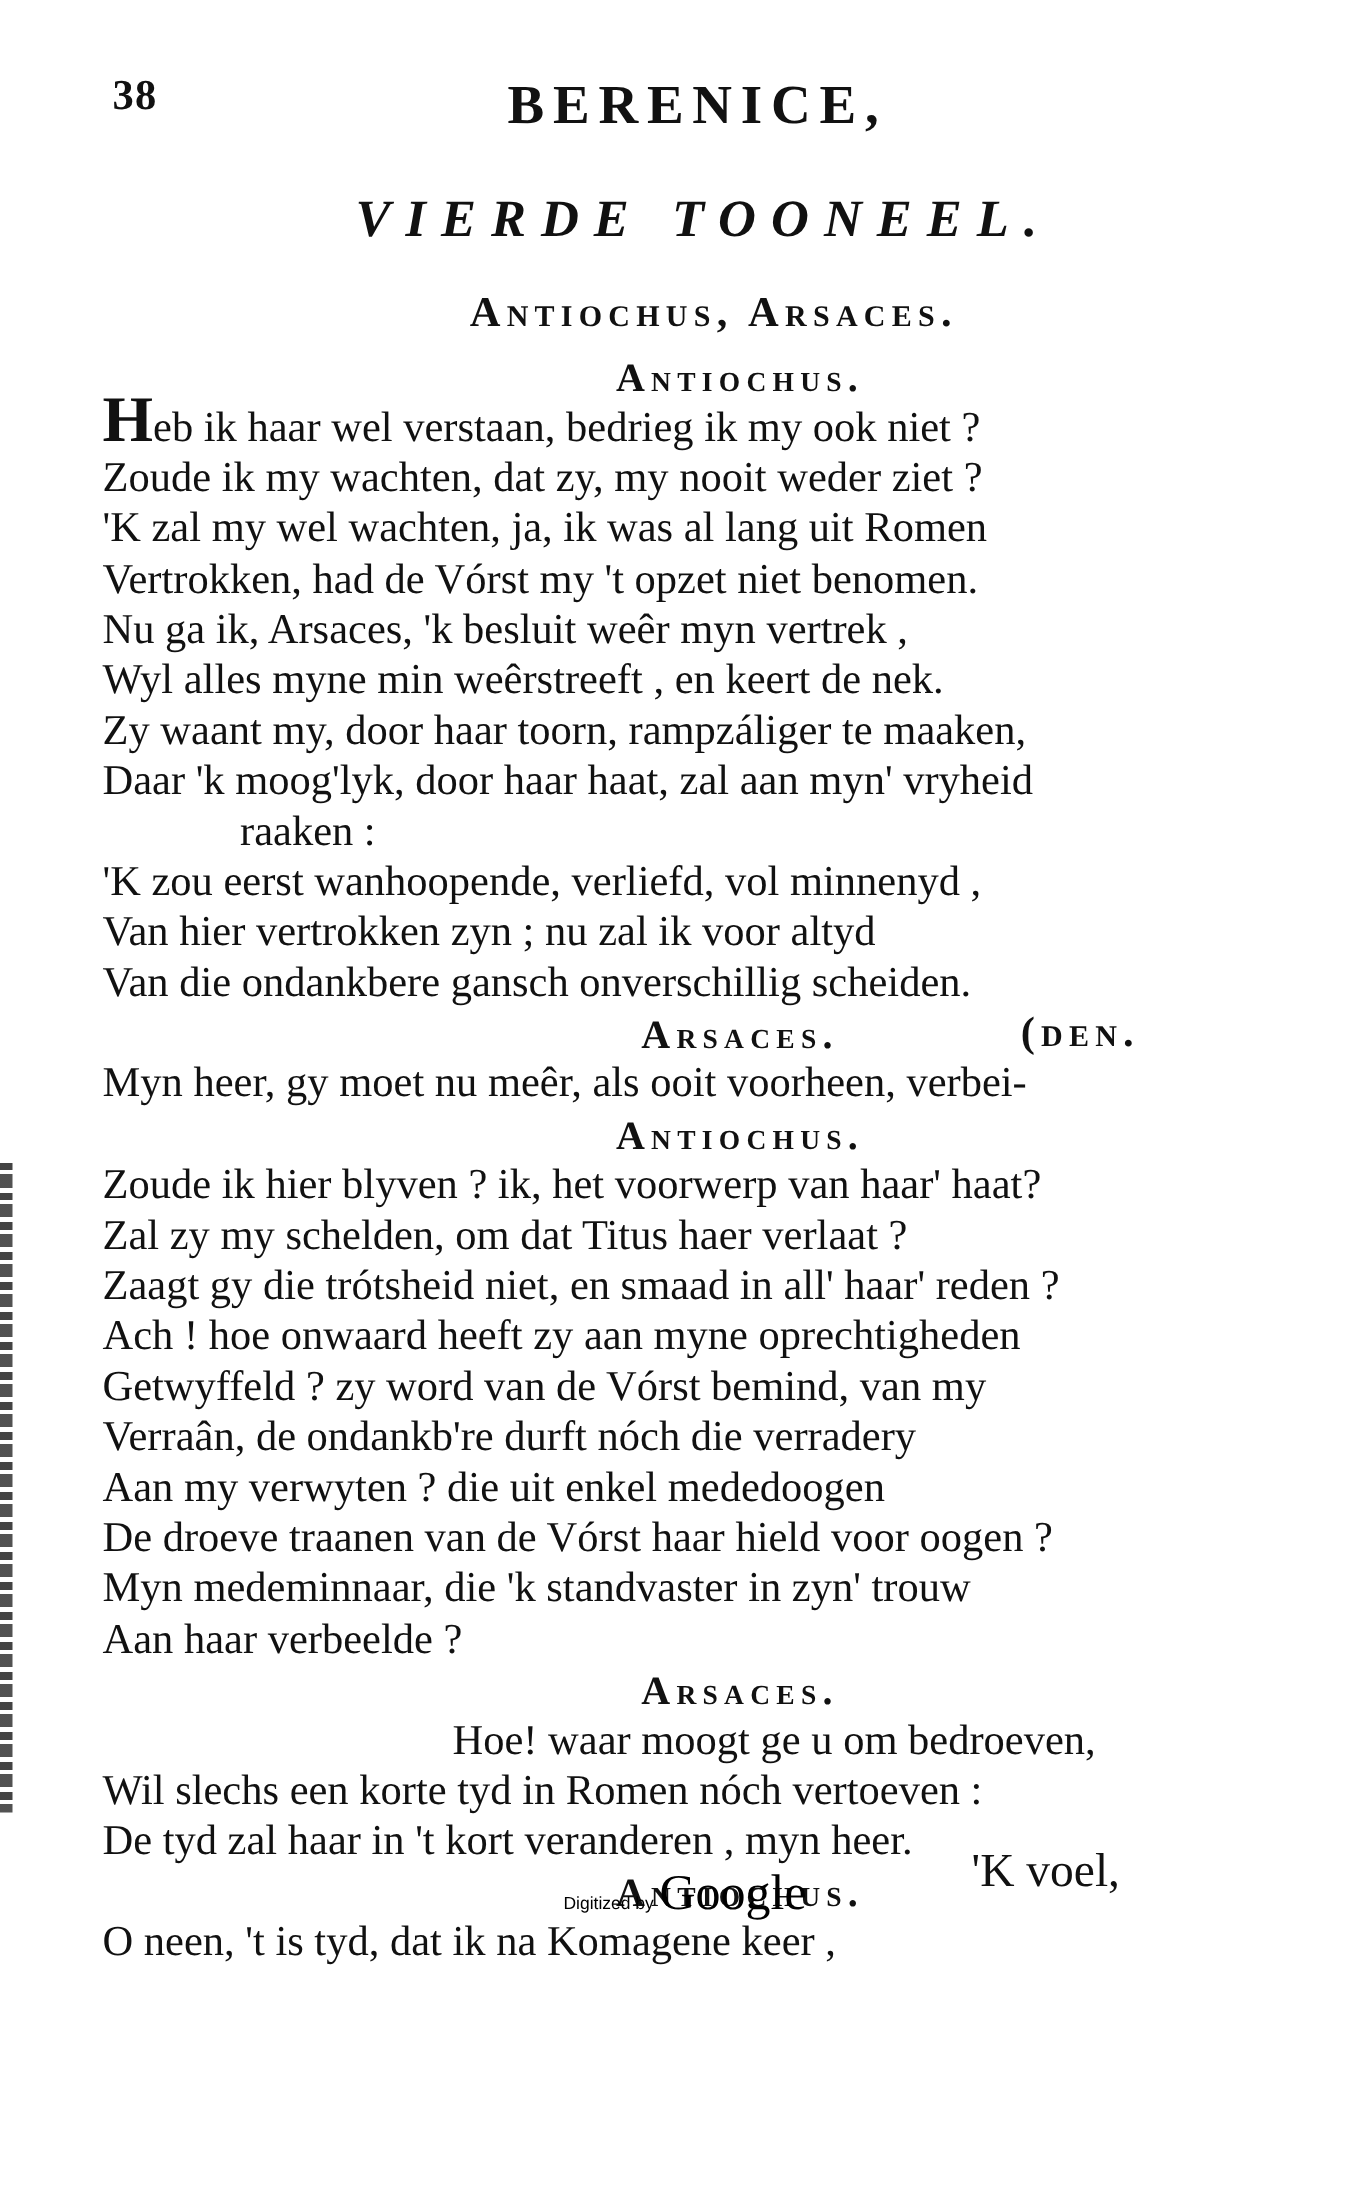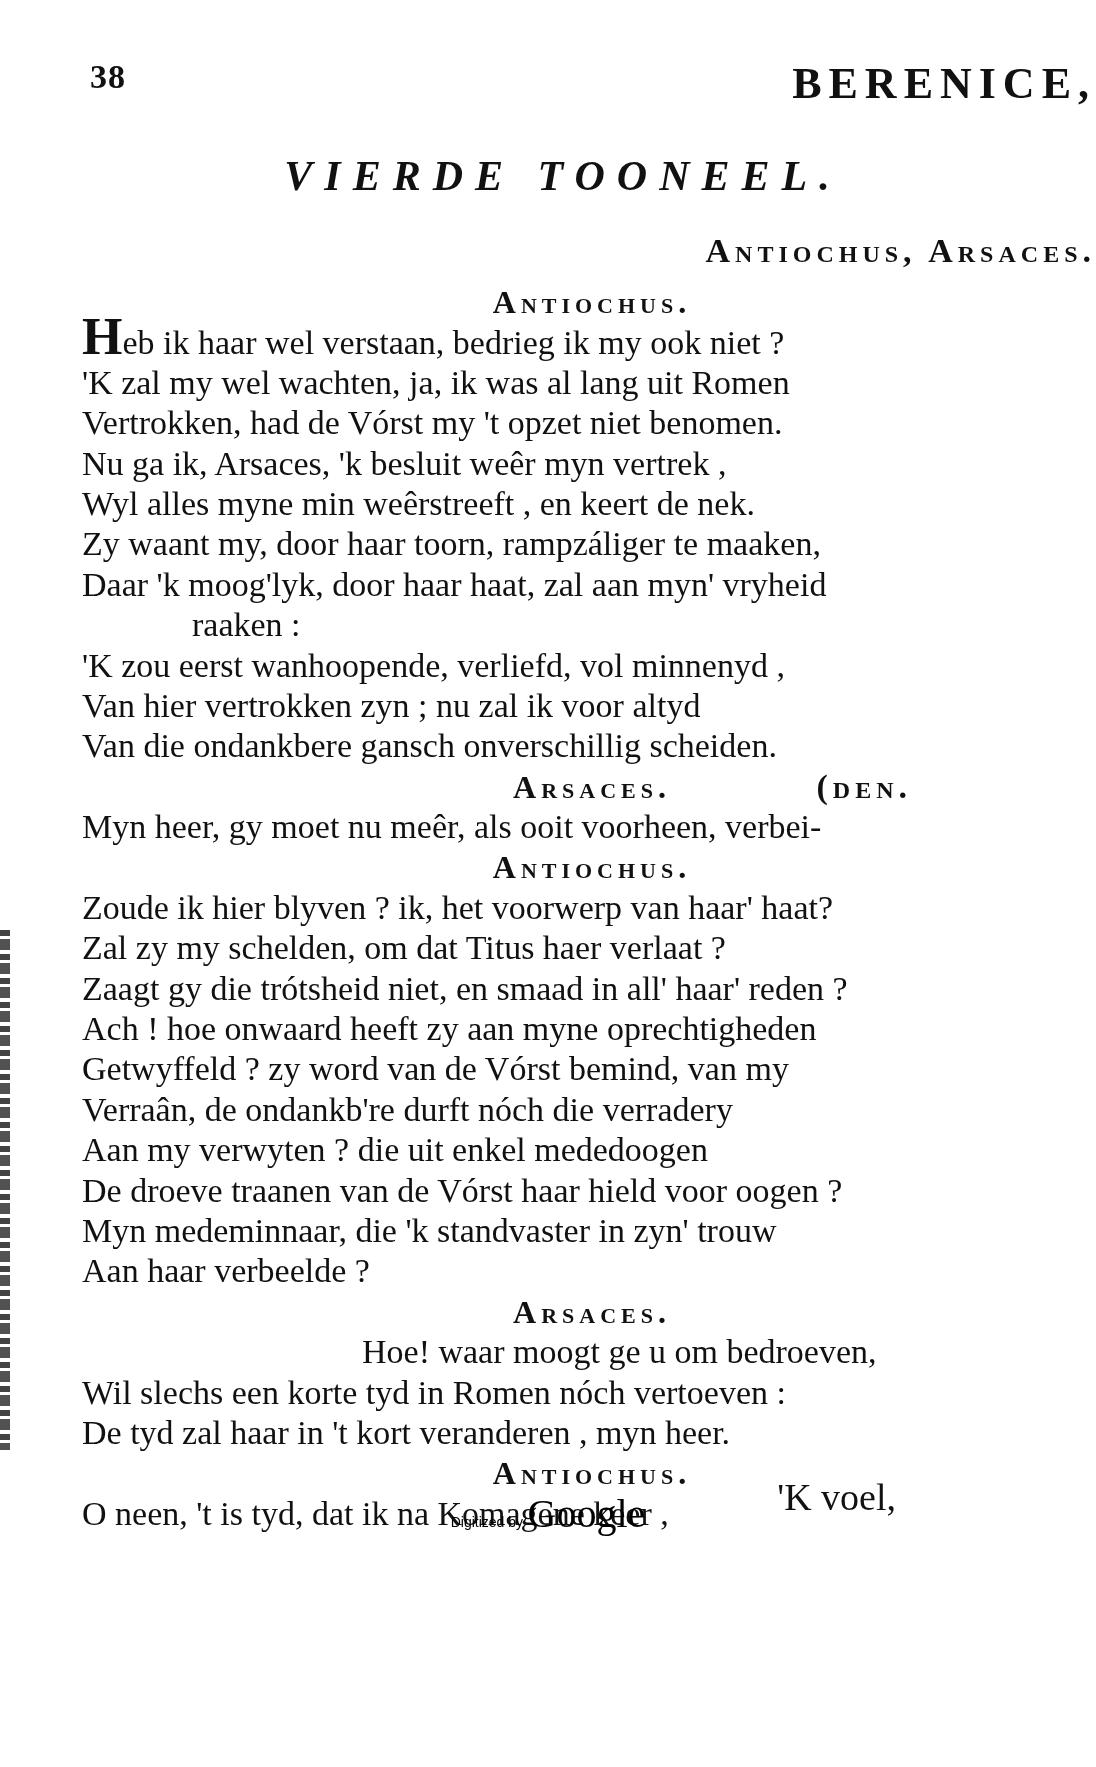--- a/index.html
+++ b/index.html
@@ -11,29 +11,29 @@
   .left-edge {
     position: absolute; left: 0; top: 930px; width: 10px; height: 520px;
     background: repeating-linear-gradient(to bottom, #222 0 6px, #fff 6px 9px, #333 9px 20px, #fff 20px 24px);
     opacity: 0.85;
   }
   .running-head { position: absolute; top: 58px; left: 0; width: 100%; height: 50px; }
   .page-number {
     position: absolute; left: 90px; top: 0; font-size: 34px; font-weight: bold; letter-spacing: 1px;
   }
   .running-title {
-    position: absolute; left: 0; width: 100%; text-align: right; top: 0;
+    position: absolute; left: 0; width: 100%; text-align: center; top: 0;
     font-size: 44px; font-weight: bold; letter-spacing: 7px; padding-left: 20px; box-sizing: border-box;
   }
   .scene-title {
     position: absolute; top: 152px; left: 0; width: 100%; text-align: center;
     font-size: 42px; font-style: italic; font-weight: bold; letter-spacing: 12px; padding-left: 30px; box-sizing: border-box;
   }
   .cast {
-    position: absolute; top: 232px; left: 0; width: 100%; text-align: right;
+    position: absolute; top: 232px; left: 0; width: 100%; text-align: center;
     font-size: 34px; font-variant: small-caps; font-weight: bold; letter-spacing: 5px; padding-left: 46px; box-sizing: border-box;
   }
   .text-block { position: absolute; left: 82px; top: 282px; width: 960px; }
   .line {
     height: 40.4px; line-height: 40.4px; font-size: 34px; white-space: nowrap; position: relative;
   }
   .speaker {
     text-align: center; font-variant: small-caps; letter-spacing: 5px; font-size: 32px; font-weight: bold;
     padding-left: 60px;
   }
@@ -64,20 +64,21 @@
     <span class="page-number">38</span>
     <div class="running-title">BERENICE,</div>
   </div>
 
   <div class="scene-title">VIERDE TOONEEL.</div>
   <div class="cast">Antiochus, Arsaces.</div>
 
   <div class="text-block" id="text-block">
       <div class="line speaker"><span>Antiochus.</span></div>
       <div class="line verse"><span class="dropcap">H</span><span>eb ik haar wel verstaan, bedrieg ik my ook niet ?</span></div>
+      <div class="line verse"><span>Zoude ik my wachten, dat zy, my nooit weder ziet ?</span></div>
       <div class="line verse"><span>'K zal my wel wachten, ja, ik was al lang uit Romen</span></div>
       <div class="line verse"><span>Vertrokken, had de Vórst my 't opzet niet benomen.</span></div>
       <div class="line verse"><span>Nu ga ik, Arsaces, 'k besluit weêr myn vertrek ,</span></div>
       <div class="line verse"><span>Wyl alles myne min weêrstreeft , en keert de nek.</span></div>
       <div class="line verse"><span>Zy waant my, door haar toorn, rampzáliger te maaken,</span></div>
       <div class="line verse"><span>Daar 'k moog'lyk, door haar haat, zal aan myn' vryheid</span></div>
       <div class="line verse indent"><span>raaken :</span></div>
       <div class="line verse"><span>'K zou eerst wanhoopende, verliefd, vol minnenyd ,</span></div>
       <div class="line verse"><span>Van hier vertrokken zyn ; nu zal ik voor altyd</span></div>
       <div class="line verse"><span>Van die ondankbere gansch onverschillig scheiden.</span></div>

